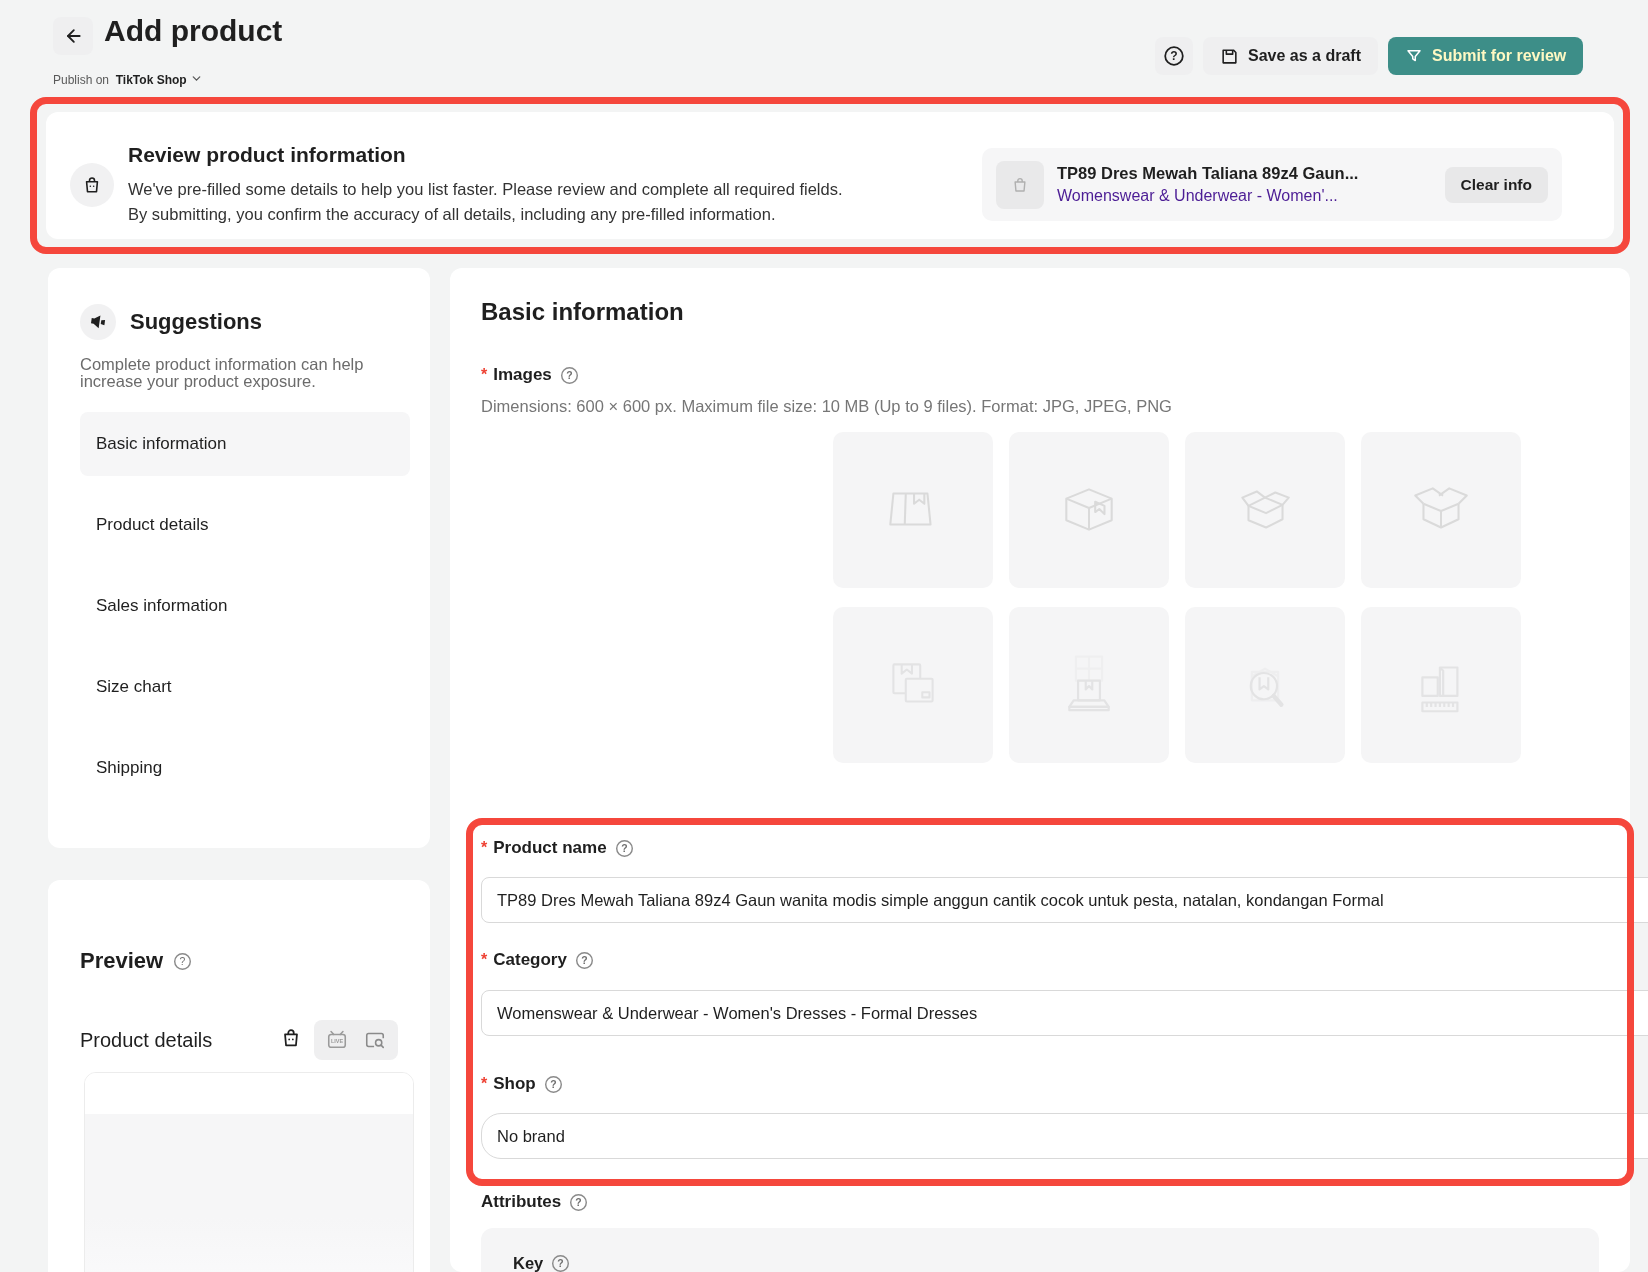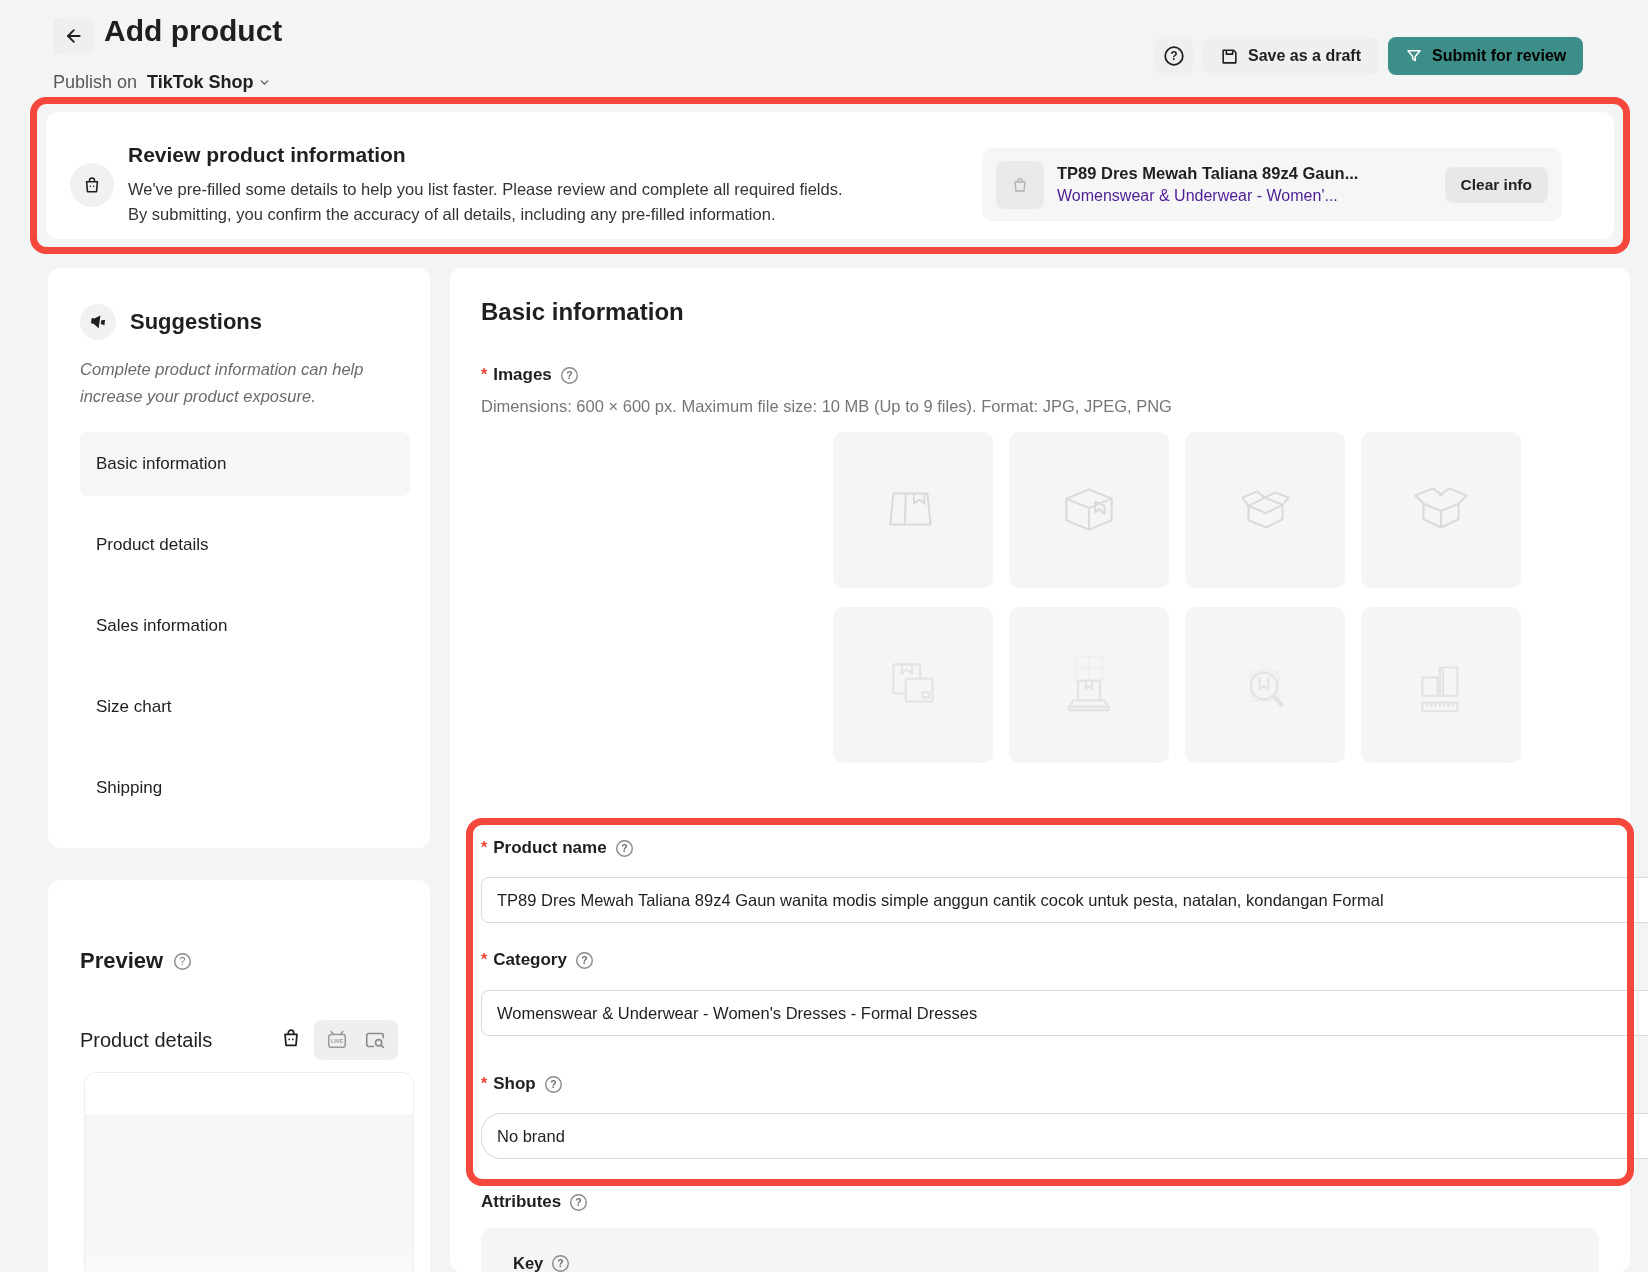--- a/index.html
+++ b/index.html
@@ -9,21 +9,21 @@
     background:#f3f4f4; font-family:"Liberation Sans", sans-serif; color:#1f1f1f;
   }
   .abs { position:absolute; }
   .card { background:#fff; border-radius:12px; }
   .annotation { position:absolute; border:7px solid #f5473c; border-radius:16px; pointer-events:none; }
 
   
   .btn { display:inline-flex; align-items:center; justify-content:center; gap:9px;
          height:38px; border-radius:8px; padding:0 17px; font-size:16px; font-weight:700; cursor:pointer; }
   .btn.gray { background:#efeff0; color:#1f1f1f; }
-  .btn.teal { background:#3d8e88; color:#000000; }
+  .btn.teal { background:#3d8e88; color:#fef9c3; }
   .icon-btn { width:38px; padding:0; }
 
   .help-ic { width:19px; height:19px; display:inline-block; vertical-align:-4px; }
 
   
   .field-label { display:flex; align-items:center; gap:8px; font-size:17px; font-weight:700; }
   .req { color:#ee4234; font-size:16px; margin-right:-2px; }
   .text-input, .select {
     position:absolute; left:481px; width:1314px; height:46px; border:1px solid #d9d9d9;
     border-radius:8px; background:#fff; display:flex; align-items:center;
@@ -57,21 +57,21 @@
 <div id="app">
 
   <div class="abs" style="left:53px;top:17px;width:40px;height:38px;background:#efeff0;border-radius:8px;display:flex;align-items:center;justify-content:center;cursor:pointer;">
     <svg width="20" height="20" viewBox="0 0 24 24" fill="none" stroke="#1f1f1f" stroke-width="2.2" stroke-linecap="round" stroke-linejoin="round">
         <path d="M13 5l-7 7 7 7"></path>
         <path d="M6 12h14"></path>
       </svg>
   </div>
   <div class="abs" style="left:104px;top:14px;font-size:30px;font-weight:700;">Add product</div>
 
-  <div class="abs" style="left:53px;top:72px;font-size:18px;color:#595959;">
+  <div class="abs" style="left:53px;top:72px;font-size:12px;color:#595959;">
     <span>Publish on</span>
     <span style="color:#1f1f1f;font-weight:700;cursor:pointer;">
       &nbsp;<span>TikTok Shop</span>
       <svg width="13" height="13" viewBox="0 0 24 24" fill="none" stroke="#595959" stroke-width="2.4" stroke-linecap="round" style="vertical-align:-1px;">
           <path d="M6 9l6 6 6-6"></path>
         </svg>
     </span>
   </div>
 
   <div class="abs" style="left:1155px;top:37px;">
@@ -127,21 +127,21 @@
   <div class="abs card" style="left:48px;top:268px;width:382px;height:580px;padding:36px 18px 0 32px;">
     <div style="display:flex;align-items:center;gap:14px;">
       <span style="width:36px;height:36px;border-radius:50%;background:#f1f1f2;display:inline-flex;align-items:center;justify-content:center;">
         <svg width="18" height="18" viewBox="0 0 24 24" fill="#1f1f1f">
             <path d="M14 3L6.5 8H3v7h3.5L14 20V3z" transform="rotate(8 12 12)"></path>
             <path d="M16 9l5-1v7l-5-1z" transform="rotate(8 12 12)"></path>
           </svg>
       </span>
       <span style="font-size:22px;font-weight:700;">Suggestions</span>
     </div>
-    <div style="margin-top:16px;width:322px;font-size:16.5px;line-height:27px;color:#6b6b6b;font-style:italic;">Complete product information can help increase your product exposure.</div>
+    <div style="margin-top:16px;width:322px;font-size:16.5px;line-height:17px;color:#6b6b6b;">Complete product information can help increase your product exposure.</div>
 
     <div style="margin-top:22px;margin-right:2px;">
       <div class="sug-item active">
           <span>Basic information</span>
         </div>
       <div class="sug-item">
           <span>Product details</span>
         </div>
       <div class="sug-item">
           <span>Sales information</span>

